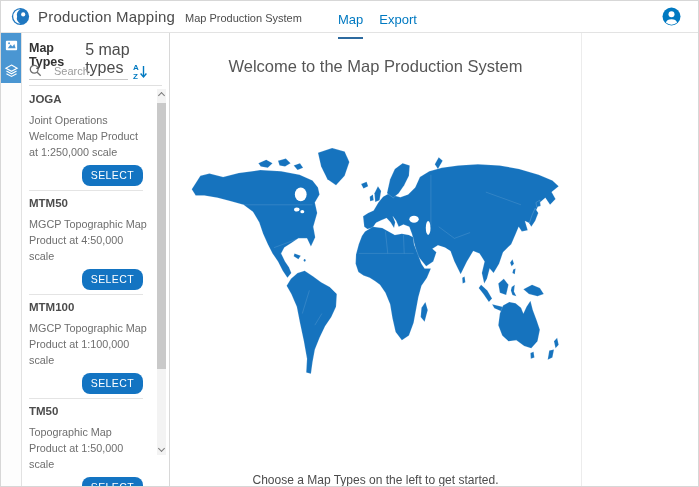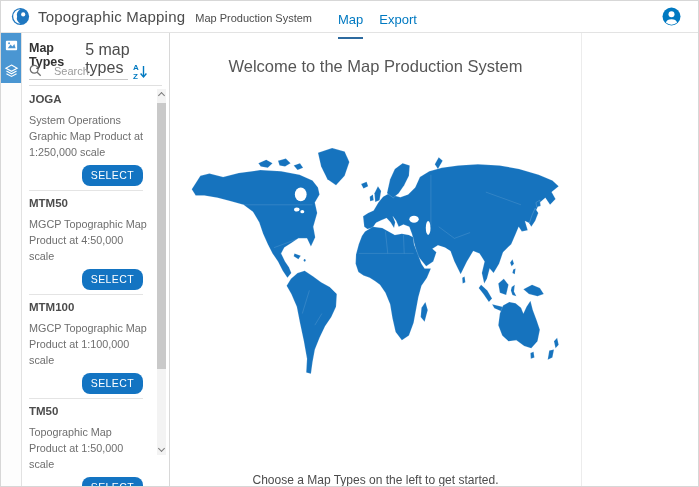--- a/index.html
+++ b/index.html
@@ -76,21 +76,21 @@
 <body>
 
 <div id="app">
 
   <div class="header">
     <svg class="logo" viewBox="0 0 19 19">
       <circle cx="9.5" cy="9.5" r="8.6" fill="#1f77c0"></circle>
       <path d="M9.5,2.2 a7.3,7.3 0 0 0 0,14.6 a9.5,7.3 0 0 1 -3.4,-7.3 a9.5,7.3 0 0 1 3.4,-7.3 Z" fill="#fff"></path>
       <circle cx="12.2" cy="7.4" r="2.1" fill="#fff"></circle>
     </svg>
-    <span class="app-title">Topographic Mapping</span>
+    <span class="app-title">Production Mapping</span>
     <span class="app-subtitle">Map Production System</span>
 
     <div class="tabs">
       <span class="tab active">Map</span>
       <span class="tab">Export</span>
     </div>
 
     <svg class="avatar" viewBox="0 0 19 19">
       <circle cx="9.5" cy="9.5" r="9" fill="#0079c1"></circle>
       <circle cx="9.5" cy="7.3" r="3" fill="#fff"></circle>
@@ -139,21 +139,21 @@
             <line x1="11.5" y1="3" x2="11.5" y2="13" stroke="#0079c1" stroke-width="1.4"></line>
             <path d="M8.6,10.5 L11.5,14 L14.4,10.5" fill="none" stroke="#0079c1" stroke-width="1.4"></path>
           </svg>
         </div>
         <div class="sb-divider"></div>
       </div>
 
       <div class="map-list">
         <div class="item">
           <div class="item-name">JOGA</div>
-          <div class="item-desc">System Operations Graphic Map Product at 1:250,000 scale</div>
+          <div class="item-desc">Joint Operations Welcome Map Product at 1:250,000 scale</div>
           <button class="item-btn">SELECT</button>
         </div>
 
         <div class="item">
           <div class="item-name">MTM50</div>
           <div class="item-desc">MGCP Topographic Map Product at 4:50,000 scale</div>
           <button class="item-btn">SELECT</button>
         </div>
 
         <div class="item">

